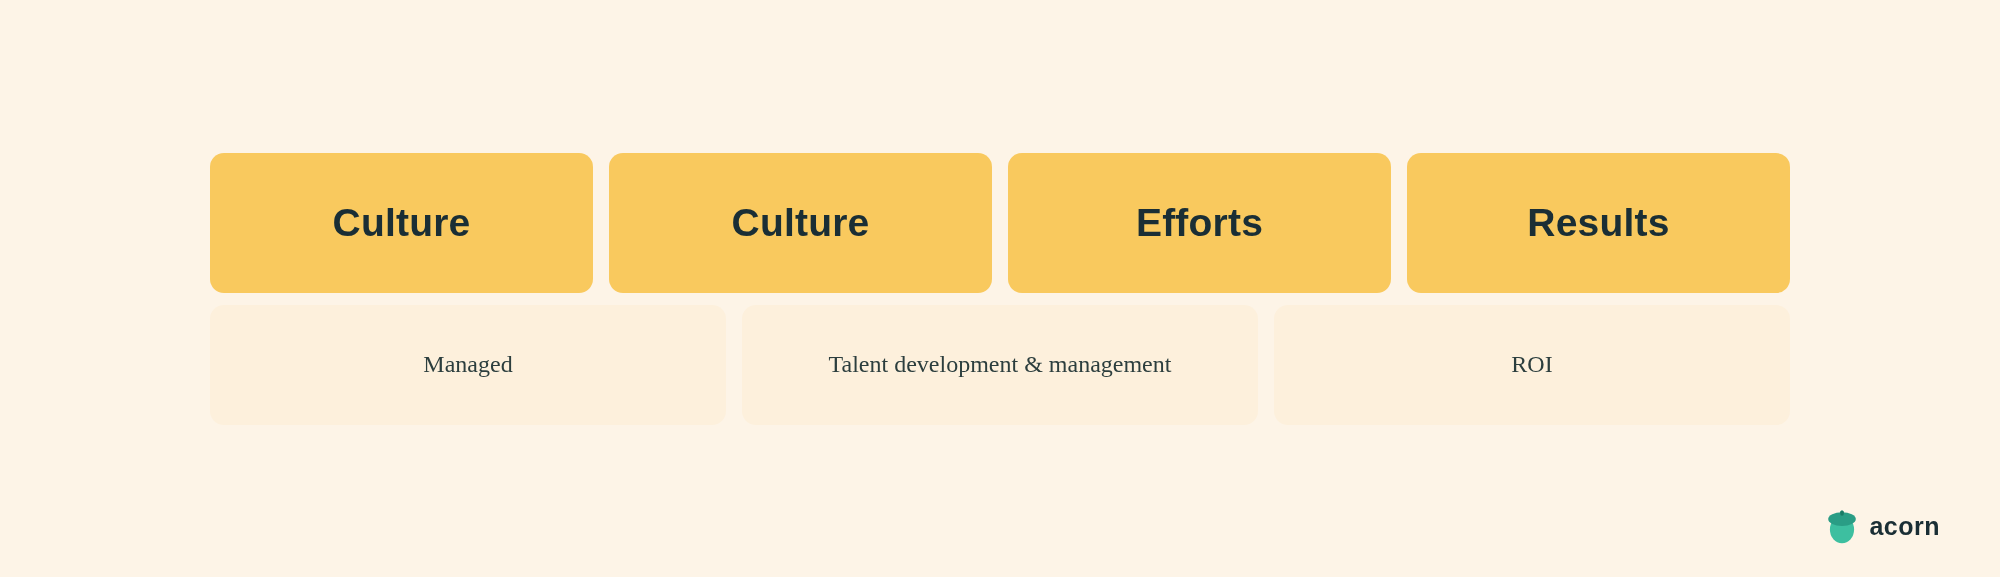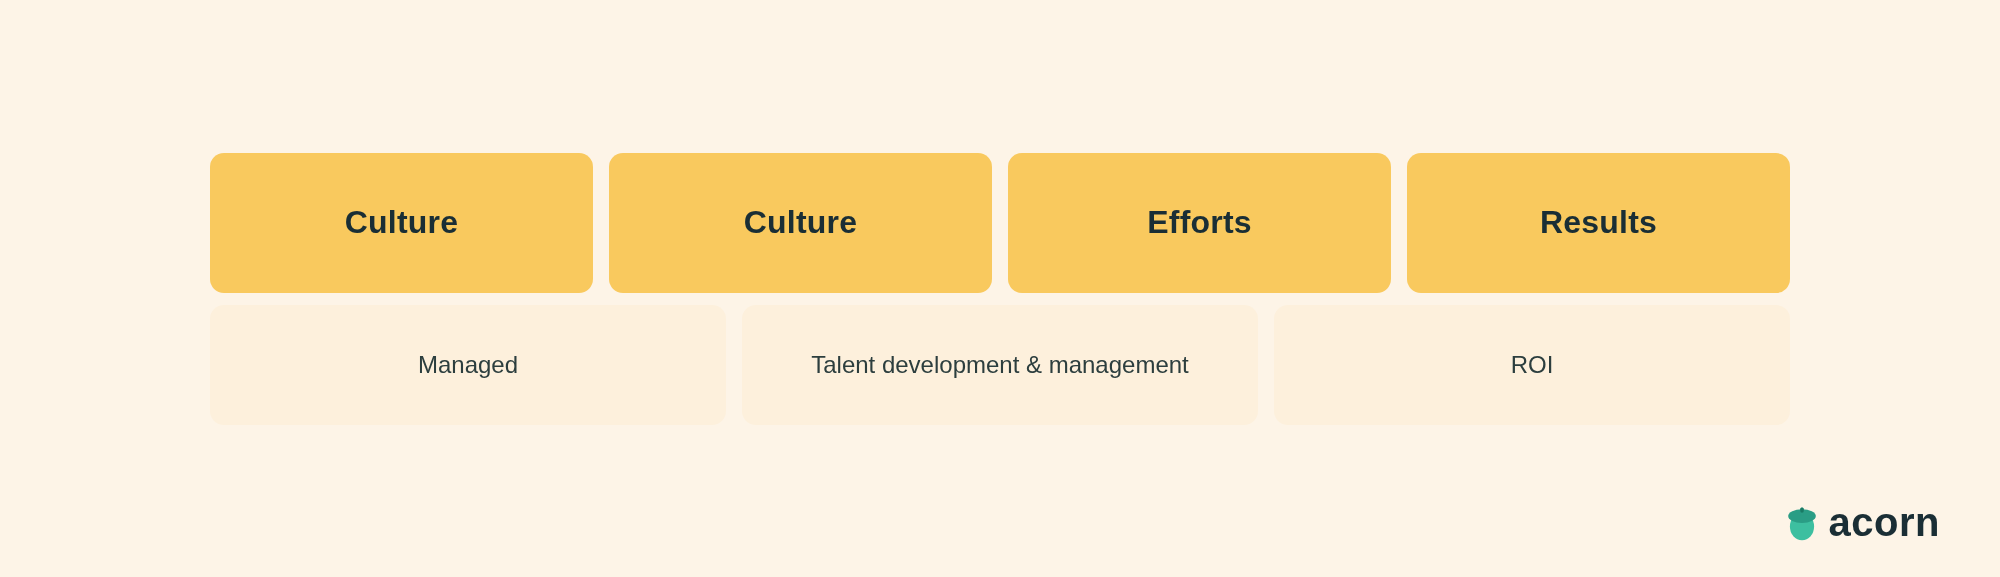--- a/index.html
+++ b/index.html
@@ -36,30 +36,31 @@
       background-color: #f9c95e;
       border-radius: 14px;
       padding: 42px 28px;
       display: flex;
       align-items: center;
       justify-content: center;
       min-height: 140px;
     }
 
     .header-cell-text {
-      font-size: 32px;
+      font-size: 39px;
       font-weight: 800;
       color: #1a2e35;
       text-align: center;
       letter-spacing: 0.2px;
     }
 
     .body-row {
       display: flex;
       gap: 16px;
+      font-family: Liberation Serif, serif;
     }
 
     .body-cell {
       flex: 1;
       background-color: #fdf0dc;
       border-radius: 14px;
       padding: 36px 24px;
       display: flex;
       align-items: center;
       justify-content: center;
@@ -82,21 +83,21 @@
       align-items: center;
       gap: 8px;
     }
 
     .acorn-icon {
       width: 38px;
       height: 38px;
     }
 
     .acorn-label {
-      font-size: 40px;
+      font-size: 25px;
       font-weight: 700;
       color: #1a2e35;
       letter-spacing: 0.5px;
     }
   </style>
 </head>
 <body>
 
 <div class="main-container">
   <div class="header-row">

